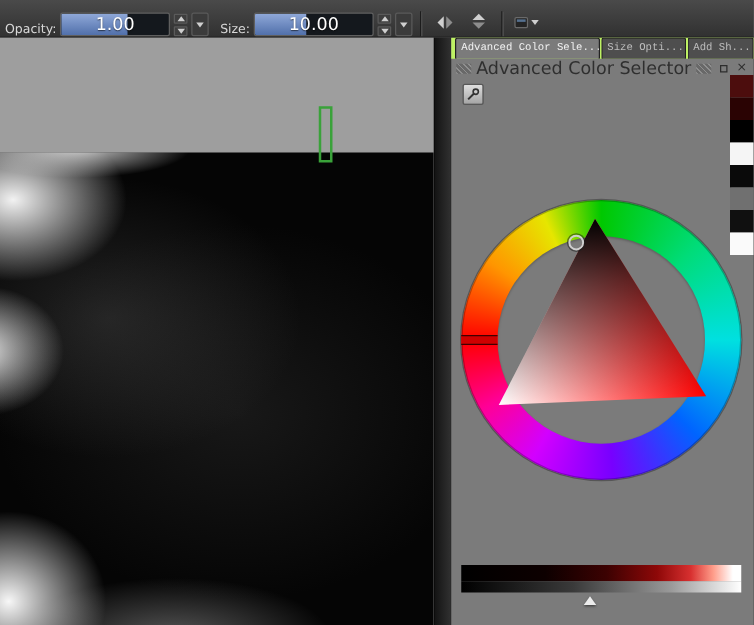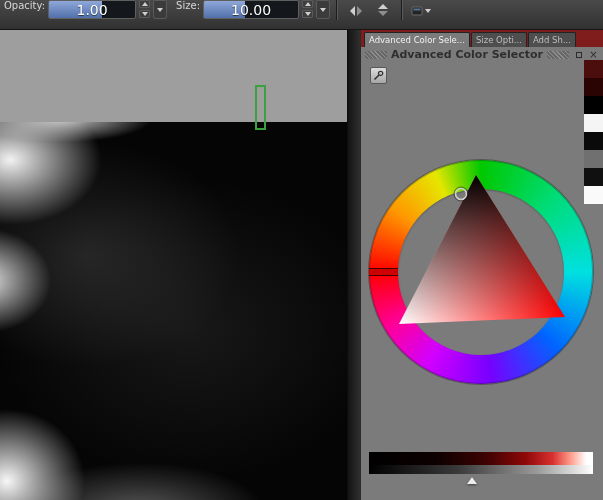--- a/index.html
+++ b/index.html
@@ -2,21 +2,21 @@
 <html><head>
 <meta charset="utf-8">
 <style>
   html,body{margin:0;padding:0;background:#222;}
   .screen{position:relative;width:603px;height:500px;overflow:hidden;
           font-family:"DejaVu Sans","Liberation Sans",sans-serif;background:#7b7b7b;}
 
   
   .toolbar{position:absolute;left:0;top:0;width:603px;height:30px;box-sizing:border-box;
            background:linear-gradient(#4a4a4a,#313131);border-bottom:1px solid #141414;
-           display:flex;align-items:flex-start;padding:0 4px;gap:3px;z-index:10;}
+           display:flex;align-items:flex-end;padding:0 4px;gap:3px;z-index:10;}
   .tb-label{font-size:10px;color:#d8d8d8;white-space:nowrap;}
   .slider{position:relative;height:19px;background:#14181d;border:1px solid #5f5f5f;
           border-radius:2px;overflow:hidden;box-sizing:border-box;}
   .slider .fill{position:absolute;left:0;top:0;bottom:0;background:linear-gradient(#8fa8d8,#5170ab);}
   .slider .val{position:absolute;inset:0;display:flex;align-items:center;justify-content:center;
                font-size:14px;color:#fff;text-shadow:0 1px 1px rgba(0,0,0,.6);}
   .slider.opacity{width:88px}.slider.opacity .fill{width:62%}
   .slider.size{width:96px}.slider.size .fill{width:44%}
   .spin{display:flex;flex-direction:column;justify-content:center;gap:2px;}
   .sbtn{width:11px;height:8px;background:#3e3e3e;border:1px solid #5a5a5a;border-radius:1px;
@@ -46,28 +46,28 @@
                 border:2px solid #3aa23a;}
   .v-scrollbar{position:absolute;left:347px;top:30px;width:13px;height:470px;
                background:linear-gradient(90deg,#141414,#2f2f2f);border-left:1px solid #0c0c0c;box-sizing:border-box;}
 
   .watermark{position:absolute;left:0;top:458px;width:603px;text-align:center;font-size:17px;
              color:#fff;letter-spacing:1px;z-index:30;text-shadow:0 0 3px rgba(0,0,0,.65);}
 
   
   .right-panel{position:absolute;left:360px;top:30px;width:243px;height:470px;background:#7b7b7b;
                border-left:1px solid #2b2b2b;box-sizing:border-box;z-index:5;}
-  .tab-row{height:17px;background:#7f1d1d;display:flex;align-items:flex-end;padding-left:3px;gap:1px;}
+  .tab-row{height:17px;background:#bef264;display:flex;padding-left:3px;gap:1px;font-family:Liberation Mono, monospace;}
   .tab{font-size:8.5px;padding:2px 4px;border:1px solid #222;border-bottom:none;
        border-radius:2px 2px 0 0;white-space:nowrap;overflow:hidden;}
   .tab.active{background:#7b7b7b;color:#f2f2f2;}
   .tab.inactive{background:#4e4e4e;color:#bdbdbd;}
   .titlebar{height:15px;display:flex;align-items:center;padding:0 4px;gap:4px;}
   .hatch{flex:1;height:8px;background:repeating-linear-gradient(45deg,#8f8f8f 0 1px,#686868 1px 3px);}
-  .docker-title{font-size:11px;color:#2f2f2f;white-space:nowrap;font-weight:bold;}
+  .docker-title{font-size:14px;color:#2f2f2f;white-space:nowrap;}
   .tb-mini{width:11px;height:11px;display:flex;align-items:center;justify-content:center;}
   .float-glyph{width:6px;height:6px;border:1px solid #2d2d2d;box-sizing:border-box;}
   .close-glyph{font-size:10px;color:#2d2d2d;line-height:1;}
   .wrench-btn{position:absolute;left:9px;top:37px;width:17px;height:17px;
               background:linear-gradient(#dedede,#a5a5a5);border:1px solid #585858;border-radius:2px;
               display:flex;align-items:center;justify-content:center;box-sizing:border-box;}
 
   
   .wheel-box{position:absolute;left:8px;top:130px;width:224px;height:224px;}
   .hue-ring{position:absolute;inset:0;border-radius:50%;

